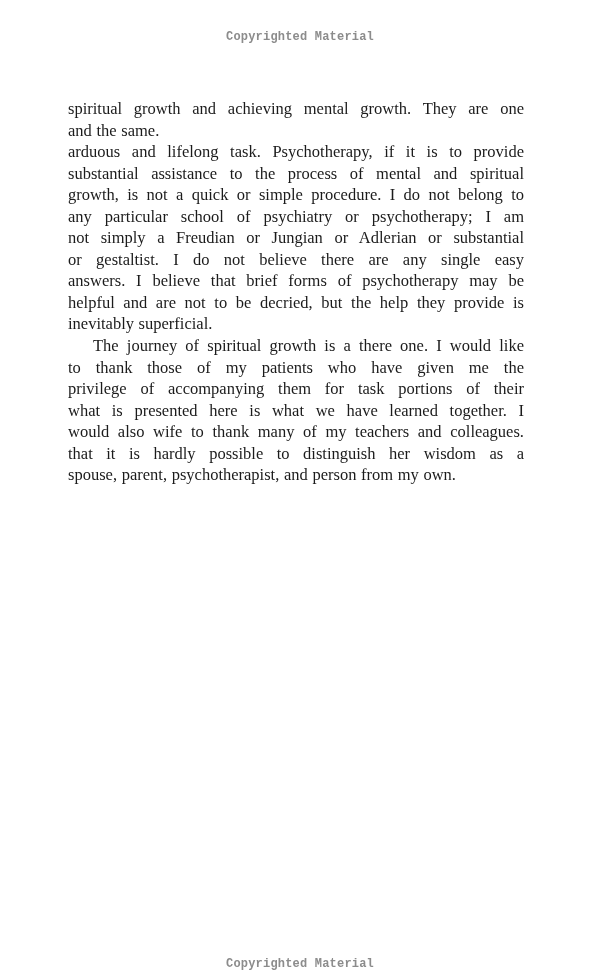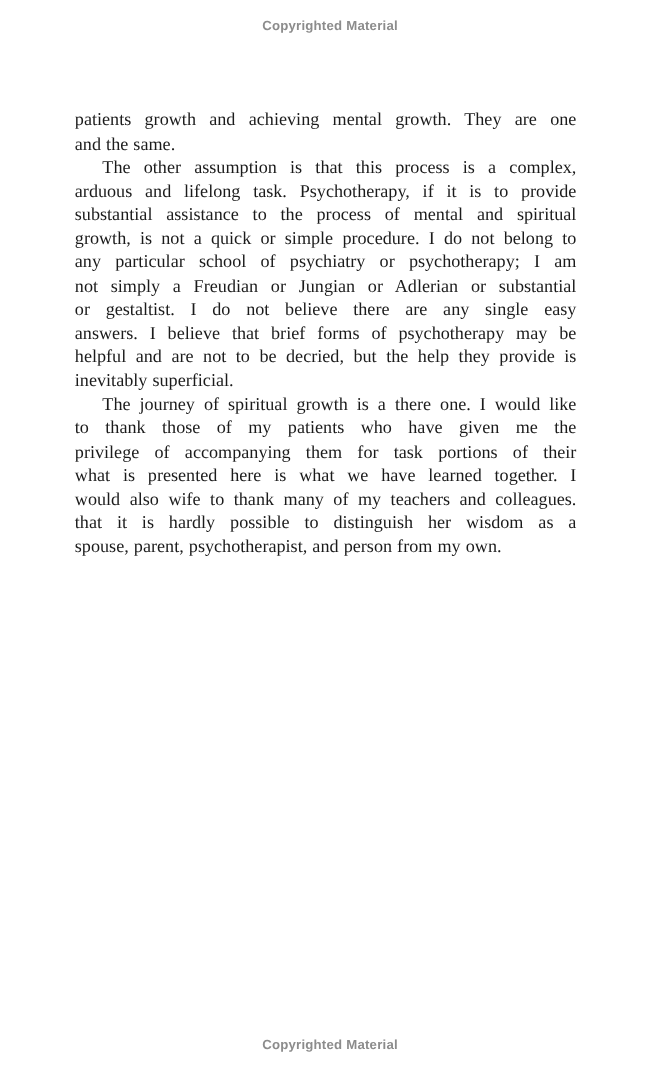--- a/index.html
+++ b/index.html
@@ -17,25 +17,26 @@
   .page {
     position: absolute;
     inset: 0;
     background: var(--bg-color, #ffffff);
   }
   .notice {
     position: absolute;
     left: 0;
     width: 100%;
     text-align: center;
-    font-family: Liberation Sans, sans-serif;
+    font-family: Liberation Mono, monospace;
     font-size: 12px;
     font-weight: bold;
     letter-spacing: 0.2px;
     color: var(--notice-color, #8c8c8c);
+    margin-top: 14px;
   }
   .notice.top { top: 16px; }
   .notice.bottom { top: 943px; }
   .heading {
     position: absolute;
     top: 44px;
     left: 0;
     width: 100%;
     margin: 0;
     text-align: center;
@@ -67,25 +68,24 @@
 </style>
 </head>
 <body>
 
 <div class="page">
   <div class="notice top">Copyrighted Material</div>
 
 
   <div class="body-text" id="paragraphs">
       <div class="para">
-        <div class="line">patients growth and achieving mental growth. They are one</div>
+        <div class="line">spiritual growth and achieving mental growth. They are one</div>
         <div class="line last">and the same.</div>
       </div>
       <div class="para">
-        <div class="line indent">The other assumption is that this process is a complex,</div>
         <div class="line">arduous and lifelong task. Psychotherapy, if it is to provide</div>
         <div class="line">substantial assistance to the process of mental and spiritual</div>
         <div class="line">growth, is not a quick or simple procedure. I do not belong to</div>
         <div class="line">any particular school of psychiatry or psychotherapy; I am</div>
         <div class="line">not simply a Freudian or Jungian or Adlerian or substantial</div>
         <div class="line">or gestaltist. I do not believe there are any single easy</div>
         <div class="line">answers. I believe that brief forms of psychotherapy may be</div>
         <div class="line">helpful and are not to be decried, but the help they provide is</div>
         <div class="line last">inevitably superficial.</div>
       </div>

